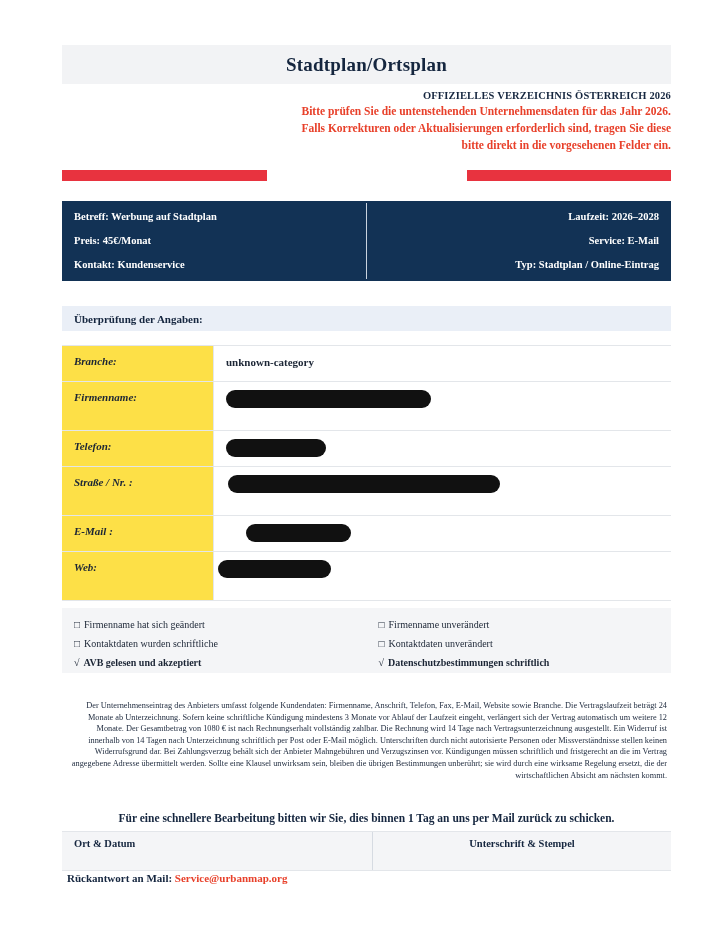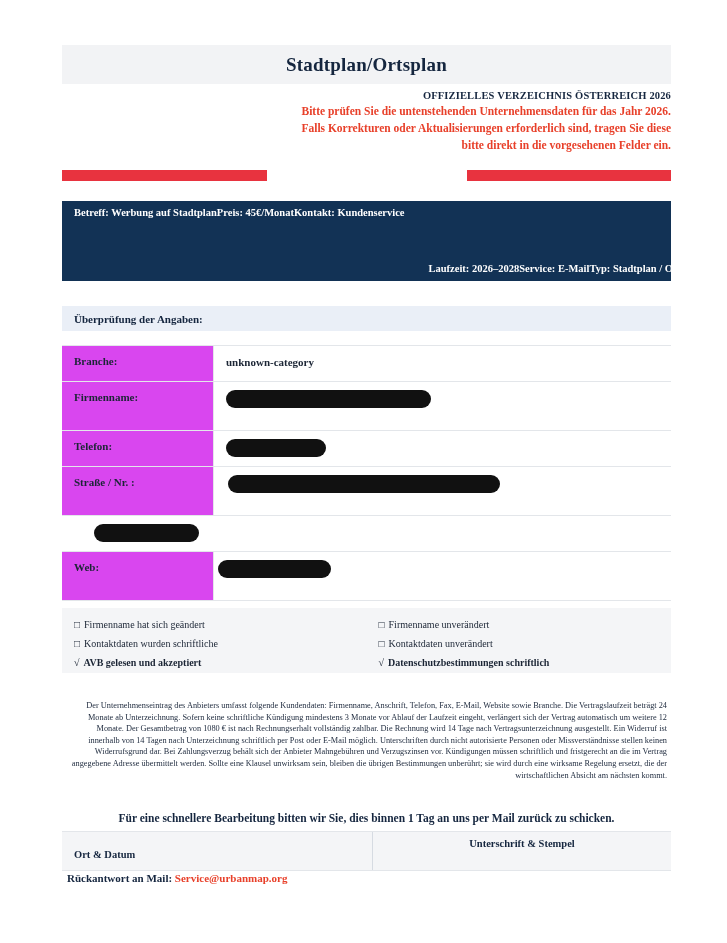--- a/index.html
+++ b/index.html
@@ -80,21 +80,21 @@
     left: 53px;
     top: 201px;
     width: 609px;
     height: 80px;
     background: #123255;
     display: flex;
   }
   .navy-col {
     flex: 1 1 0;
     display: flex;
-    flex-direction: row;
+    flex-direction: column;
     justify-content: center;
     padding: 0 12px;
     box-sizing: border-box;
   }
   .navy-col.left  { align-items: flex-start; text-align: left; }
   .navy-col.right { align-items: flex-end; text-align: right; }
   .navy-divider {
     width: 1px;
     background: #c9d3df;
     margin: 2px 0;
@@ -134,27 +134,28 @@
   }
   .form-row {
     display: flex;
     border-bottom: 1px solid #e3e6ea;
     min-height: 35px;
   }
   .form-row:first-child { border-top: 1px solid #e3e6ea; }
   .form-label {
     width: 152px;
     flex: 0 0 152px;
-    background: #d946ef;
+    background: #fde047;
     border-right: 1px solid #e3e6ea;
     box-sizing: border-box;
     padding: 9px 0 9px 12px;
     font-size: 11px;
     font-weight: bold;
     color: #1b2535;
+    font-style: italic;
   }
   .form-value {
     flex: 1 1 auto;
     background: #ffffff;
     box-sizing: border-box;
     padding: 8px 0 8px 12px;
     display: flex;
     align-items: flex-start;
   }
   .form-row.tall { min-height: 48px; }
@@ -263,21 +264,21 @@
     border-bottom: 1px solid #e3e6ea;
     display: flex;
   }
   .sign-cell {
     flex: 1 1 0;
     display: flex;
     align-items: flex-start;
     box-sizing: border-box;
     padding-top: 6px;
   }
-  .sign-cell.left  { padding-left: 12px; justify-content: flex-start; align-items: center; }
+  .sign-cell.left  { padding-left: 12px; justify-content: flex-start; }
   .sign-cell.right { justify-content: center; }
   .sign-divider {
     width: 1px;
     background: #d6dbe2;
   }
   .sign-text {
     font-size: 10.5px;
     font-weight: bold;
     color: #15263f;
   }
@@ -355,20 +356,21 @@
     </div>
 
     <div class="form-row tall">
       <div class="form-label">Straße / Nr. :</div>
       <div class="form-value">
         <span class="redaction w-strasse"></span>
       </div>
     </div>
 
     <div class="form-row">
+      <div class="form-label">E-Mail :</div>
       <div class="form-value">
         <span class="redaction w-email"></span>
       </div>
     </div>
 
     <div class="form-row tall">
       <div class="form-label">Web:</div>
       <div class="form-value">
         <span class="redaction w-web"></span>
       </div>

